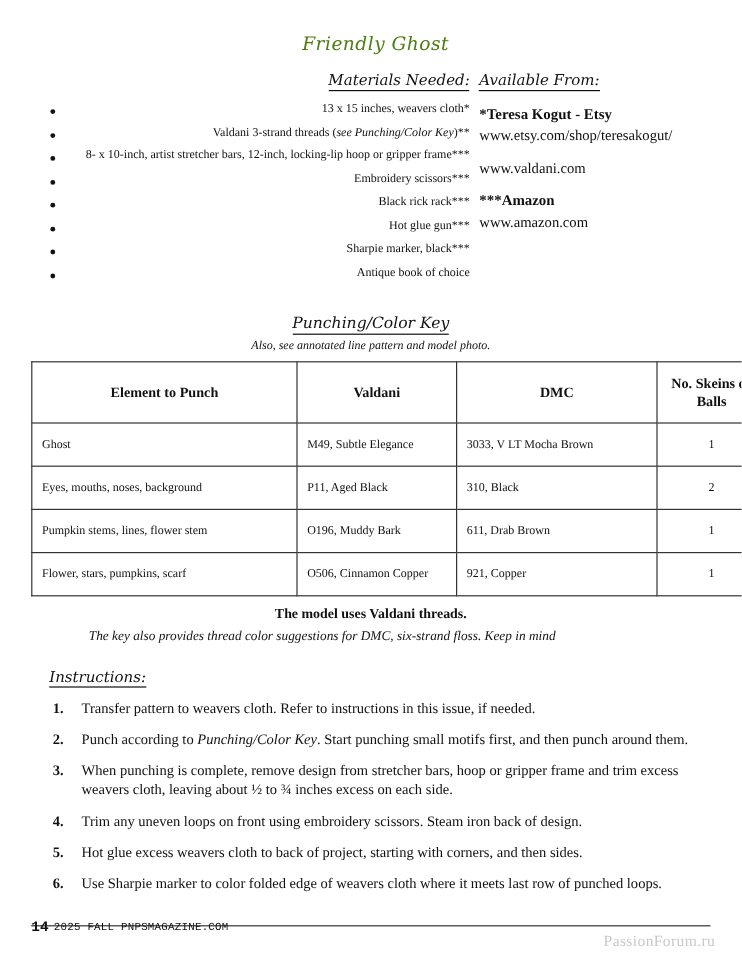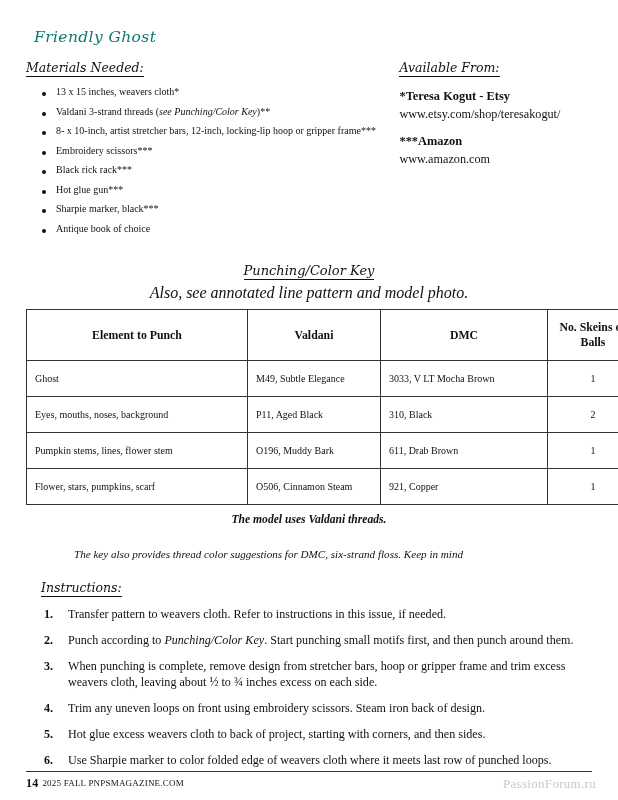--- a/index.html
+++ b/index.html
@@ -21,28 +21,30 @@
     height: 800px;
     box-sizing: border-box;
     padding: 22px 26px 0 26px;
   }
   .title {
     font-family: "DejaVu Serif", serif;
     font-style: italic;
     font-size: 15.5px;
     letter-spacing: 0.4px;
     margin: 6px 0 12px 8px;
-    color: #0f766e;
+    color: #4d7c0f;
+    text-align: center;
   }
   .columns {
     display: flex;
     align-items: flex-start;
   }
   .col-left {
     width: 372px;
+    text-align: right;
   }
   .col-right {
     width: 196px;
     padding-left: 8px;
   }
   .section-head {
     font-family: "DejaVu Serif", serif;
     font-style: italic;
     font-size: 12.5px;
     display: inline-block;
@@ -92,21 +94,21 @@
     margin: 20px 0 2px 0;
     display: block;
   }
   .key-title span {
     border-bottom: 1px solid #111;
     padding-bottom: 1px;
   }
   .key-sub {
     text-align: center;
     font-style: italic;
-    font-size: 16px;
+    font-size: 10px;
     margin: 6px 0 7px 0;
   }
   table.key {
     border-collapse: collapse;
     width: 544px;
     margin: 0 auto;
     table-layout: fixed;
   }
   table.key th, table.key td {
     border: 1px solid #333;
@@ -124,23 +126,22 @@
     height: 21px;
   }
   td.c { text-align: center; }
   .col1 { width: 204px; }
   .col2 { width: 116px; }
   .col3 { width: 150px; }
   .col4 { width: 74px; }
   .model-note {
     text-align: center;
     font-weight: bold;
-    font-style: italic;
     font-size: 11.6px;
-    margin: 8px 0 21px 0;
+    margin: 8px 0 5px 0;
   }
   .key-note {
     font-style: italic;
     font-size: 11.1px;
     line-height: 1.35;
     margin: 0 auto;
     width: 470px;
   }
   .instructions-head {
     font-family: "DejaVu Serif", serif;
@@ -176,22 +177,22 @@
   .footer-rule {
     position: absolute;
     left: 26px;
     right: 26px;
     bottom: 28px;
     border-top: 1px solid #333;
   }
   .footer {
     position: absolute;
     left: 26px;
-    bottom: 9px;
-    font-family: Liberation Serif, serif;
+    bottom: 20px;
+    font-family: Liberation Mono, monospace;
     font-size: 9px;
     letter-spacing: 0.2px;
     color: #111;
   }
   .footer .pg {
     font-weight: bold;
     font-size: 12px;
     margin-right: 4px;
     vertical-align: -1px;
   }
@@ -228,20 +229,21 @@
     </div>
 
     <div class="col-right">
       <div class="section-head">Available From:</div>
       <div style="height:6px"></div>
       <div class="avail-block">
         <div class="avail-name">*Teresa Kogut - Etsy</div>
         <div class="avail-url">www.etsy.com/shop/teresakogut/</div>
       </div>
       <div class="avail-block">
+        <div class="avail-url">www.valdani.com</div>
       </div>
       <div class="avail-block">
         <div class="avail-name">***Amazon</div>
         <div class="avail-url">www.amazon.com</div>
       </div>
     </div>
   </div>
 
   <div class="key-title"><span>Punching/Color Key</span></div>
   <div class="key-sub">Also, see annotated line pattern and model photo.</div>
@@ -269,21 +271,21 @@
         <td class="c">2</td>
       </tr>
       <tr>
         <td>Pumpkin stems, lines, flower stem</td>
         <td>O196, Muddy Bark</td>
         <td>611, Drab Brown</td>
         <td class="c">1</td>
       </tr>
       <tr>
         <td>Flower, stars, pumpkins, scarf</td>
-        <td>O506, Cinnamon Steam</td>
+        <td>O506, Cinnamon Copper</td>
         <td>921, Copper</td>
         <td class="c">1</td>
       </tr>
     </tbody>
   </table>
 
   <div class="model-note">The model uses Valdani threads.</div>
   <div class="key-note">
     <div>The key also provides thread color suggestions for DMC, six-strand floss. Keep in mind</div>
   </div>

